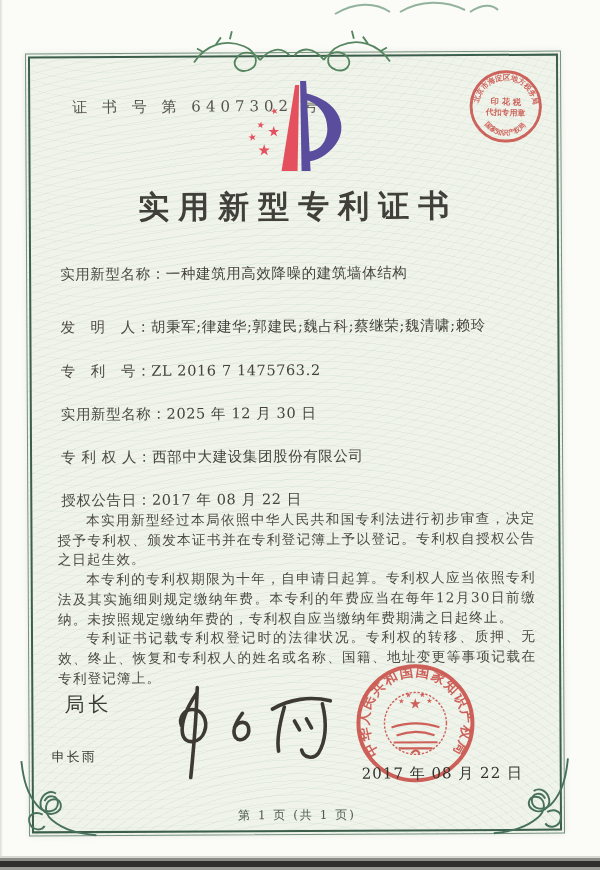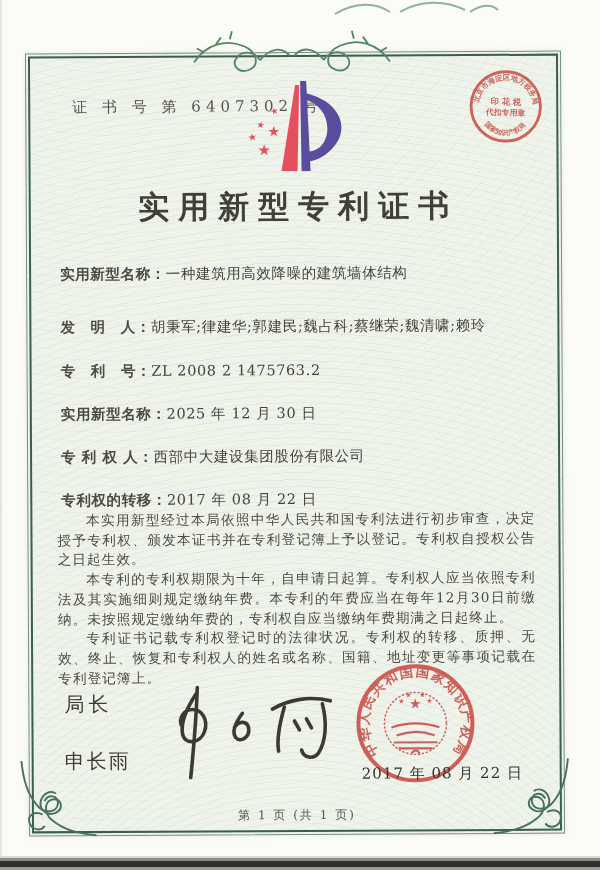--- a/index.html
+++ b/index.html
@@ -36,32 +36,32 @@
 
   .cert-no{position:absolute;left:46px;top:44px;font-size:15px;color:#55544c;letter-spacing:5px;z-index:2;}
 
   .logo{position:absolute;left:205px;top:20px;width:160px;height:118px;z-index:2;}
 
   .title{position:absolute;left:0;top:133px;width:100%;text-align:center;
     font-size:31px;font-weight:bold;color:#403f3a;letter-spacing:9px;text-indent:9px;z-index:2;}
 
   .fields{position:absolute;left:33px;top:0;width:480px;z-index:2;}
   .frow{position:absolute;left:0;white-space:nowrap;font-size:14.5px;color:#4c4b43;letter-spacing:.6px;}
-  .frow .lab{color:#4c4b43;font-weight:bold;}
+  .frow .lab{color:#4c4b43;}
   .frow .val{color:#45443c;}
   .frow:nth-child(1){top:211px;} .frow:nth-child(2){top:264px;}
   .frow:nth-child(3){top:308px;} .frow:nth-child(4){top:351px;}
   .frow:nth-child(5){top:394px;} .frow:nth-child(6){top:437px;}
 
   .paras{position:absolute;left:29px;top:457px;width:478px;z-index:2;}
   .paras p{margin:0;font-size:13.6px;line-height:19.7px;color:#4c4b43;
     text-align:justify;text-indent:2.1em;letter-spacing:1.1px;}
 
   .signer-title{position:absolute;left:35px;top:637px;font-size:20px;color:#3d3c35;letter-spacing:4px;z-index:2;}
-  .signer-name{position:absolute;left:35px;top:694px;font-size:20px;color:#3d3c35;letter-spacing:2px;z-index:2;}
+  .signer-name{position:absolute;left:22px;top:694px;font-size:13px;color:#3d3c35;letter-spacing:2px;z-index:2;}
   .signature{position:absolute;left:105px;top:626px;width:215px;height:108px;z-index:2;}
 
   .seal{mix-blend-mode:multiply;opacity:.88;}
   .tax-seal{position:absolute;left:441px;top:16px;width:77px;height:77px;z-index:4;transform:rotate(2deg);}
   .office-seal{position:absolute;left:324px;top:609px;width:124px;height:124px;z-index:2;}
 
   .issue-date{position:absolute;left:332px;top:712px;font-size:15px;color:#33322e;letter-spacing:1px;z-index:5;white-space:nowrap;}
 
   .page-footer{position:absolute;left:0;top:754px;width:100%;text-align:center;
     font-size:12px;color:#4e5a50;letter-spacing:2px;z-index:2;}
@@ -154,30 +154,30 @@
   <div class="title">实用新型专利证书</div>
 
   <div class="fields">
     <div class="frow">
       <span class="lab">实用新型名称：</span><span class="val">一种建筑用高效降噪的建筑墙体结构</span>
     </div>
     <div class="frow">
       <span class="lab">发　明　人：</span><span class="val">胡秉军;律建华;郭建民;魏占科;蔡继荣;魏清啸;赖玲</span>
     </div>
     <div class="frow">
-      <span class="lab">专　利　号：</span><span class="val">ZL 2008 2 1475763.2</span>
+      <span class="lab">专　利　号：</span><span class="val">ZL 2016 7 1475763.2</span>
     </div>
     <div class="frow">
       <span class="lab">实用新型名称：</span><span class="val">2025 年 12 月 30 日</span>
     </div>
     <div class="frow">
       <span class="lab">专 利 权 人：</span><span class="val">西部中大建设集团股份有限公司</span>
     </div>
     <div class="frow">
-      <span class="lab">专利权的转移：</span><span class="val">2017 年 08 月 22 日</span>
+      <span class="lab">授权公告日：</span><span class="val">2017 年 08 月 22 日</span>
     </div>
   </div>
 
   <div class="paras">
     <p>本实用新型经过本局依照中华人民共和国专利法进行初步审查，决定授予专利权、颁发本证书并在专利登记簿上予以登记。专利权自授权公告之日起生效。</p>
     <p>本专利的专利权期限为十年，自申请日起算。专利权人应当依照专利法及其实施细则规定缴纳年费。本专利的年费应当在每年12月30日前缴纳。未按照规定缴纳年费的，专利权自应当缴纳年费期满之日起终止。</p>
     <p>专利证书记载专利权登记时的法律状况。专利权的转移、质押、无效、终止、恢复和专利权人的姓名或名称、国籍、地址变更等事项记载在专利登记簿上。</p>
   </div>
 
   <div class="signer-title">局长</div>

